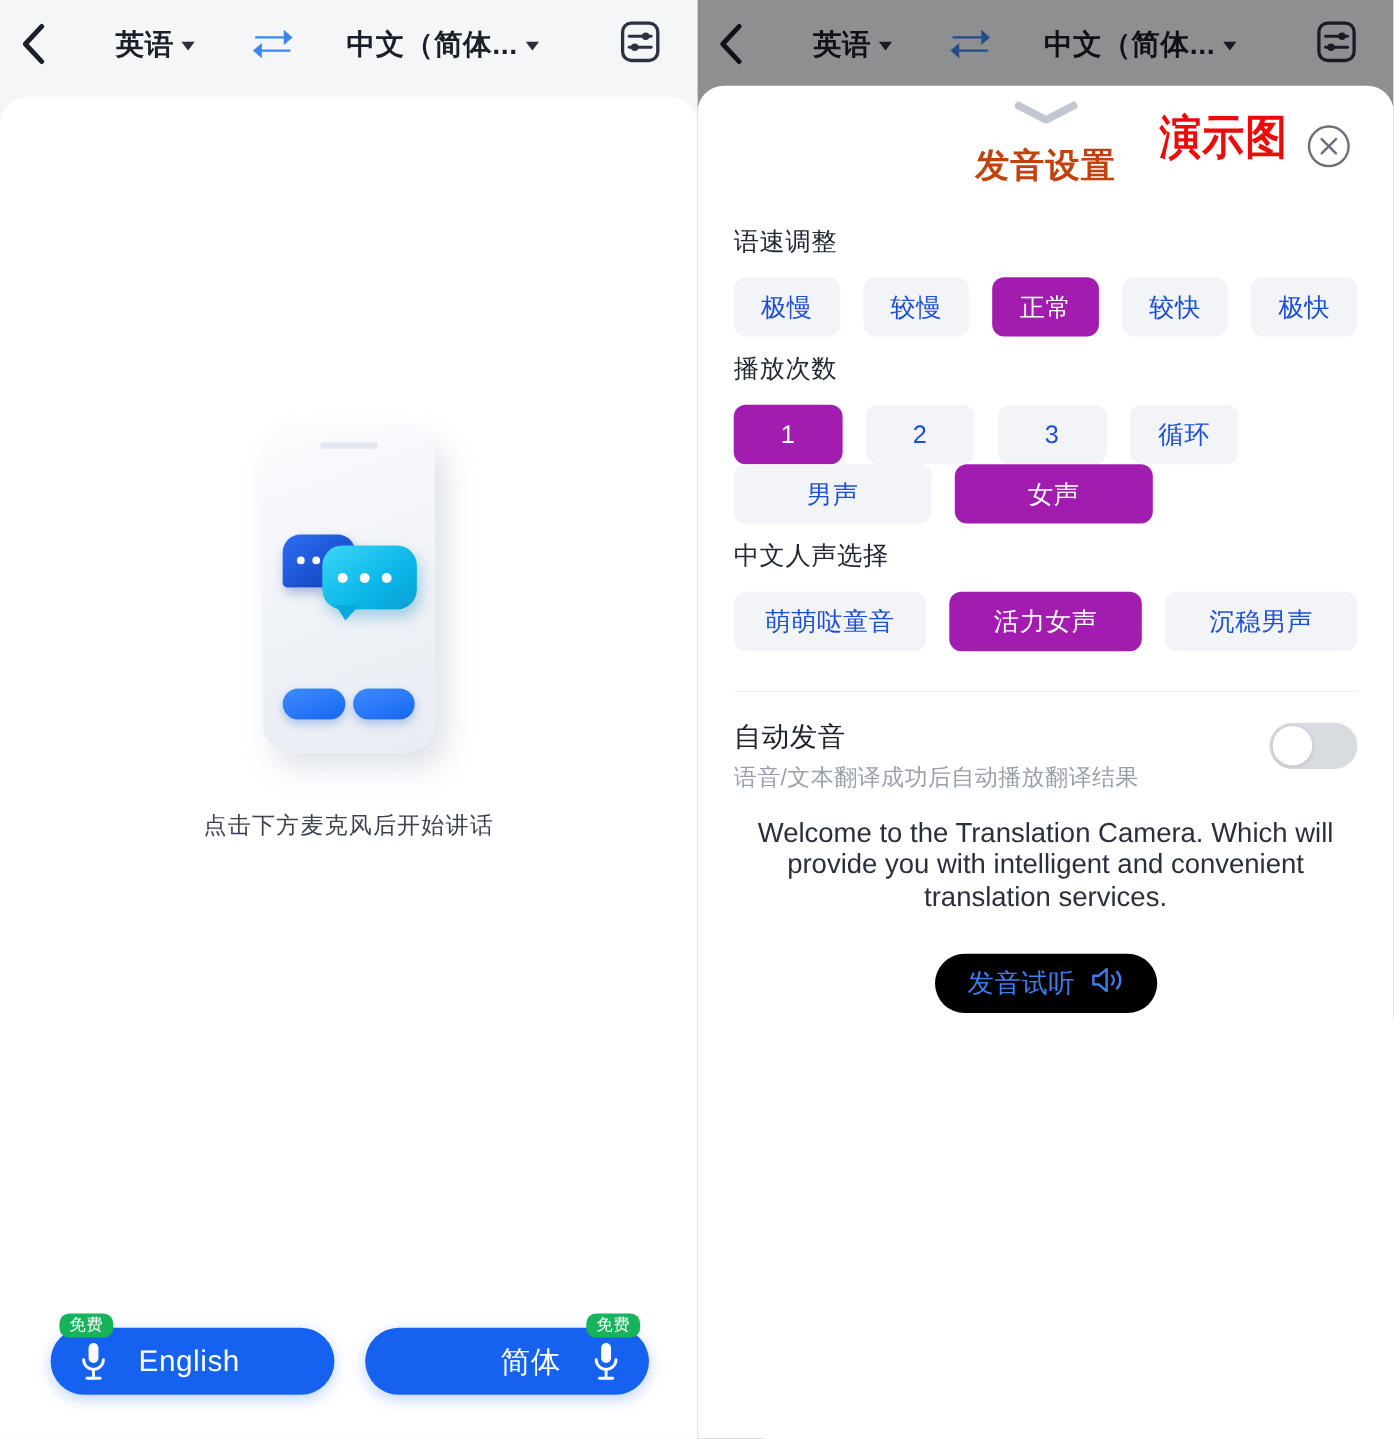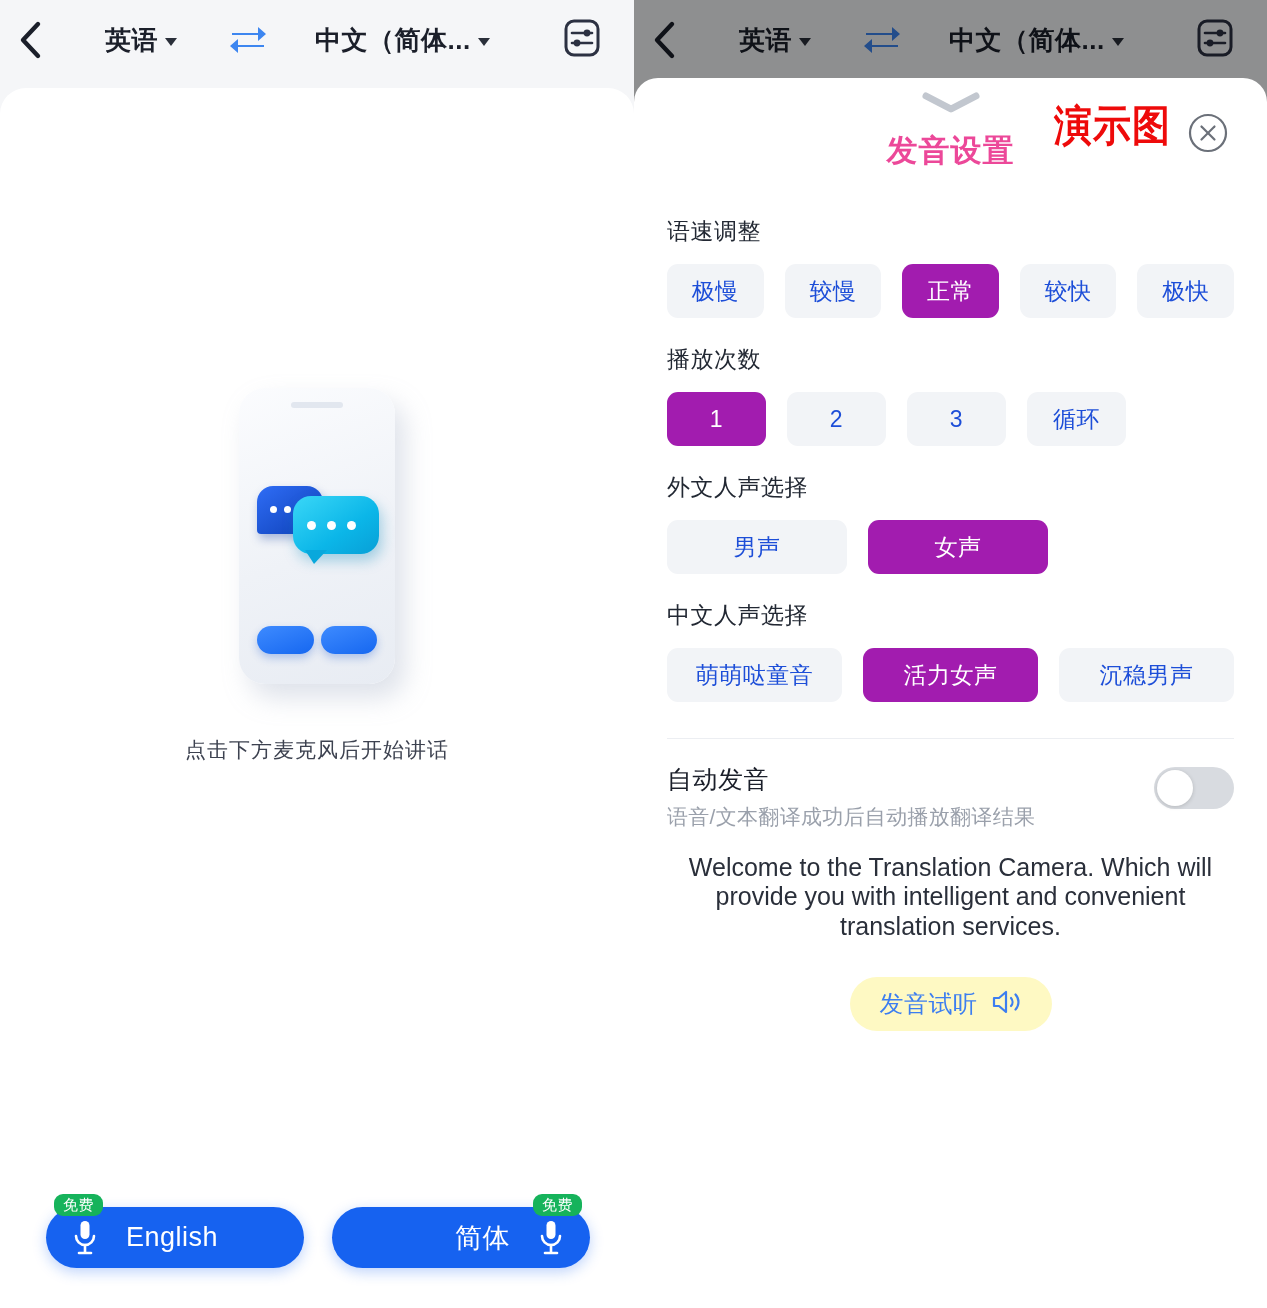--- a/index.html
+++ b/index.html
@@ -199,41 +199,41 @@
     position: absolute; top: 12px; left: 50%; transform: translateX(-50%);
     width: 66px; height: 26px;
   }
   .sheet-title-row {
     position: relative;
     height: 112px;
     display: flex; align-items: flex-end; justify-content: center;
     padding-bottom: 18px;
   }
   .sheet-title {
-    font-size: 31px; font-weight: bold; color: #ec4899;
+    font-size: 31px; font-weight: bold; color: #c2410c;
     letter-spacing: 1px;
   }
   .demo-watermark {
     position: absolute;
     left: 396px; top: 22px;
     font-size: 38px; font-weight: bold;
     color: #ee0a0a;
     letter-spacing: 1px;
     transform: scaleY(1.12);
   }
   .close-btn {
     position: absolute; right: 14px; top: 34px;
     width: 42px; height: 42px;
     cursor: pointer;
   }
 
   .group { padding: 0 9px; }
   .group-title {
     font-size: 23px; color: #222833;
-    margin-top: 26px; margin-bottom: 17px;
+    margin-top: 14px; margin-bottom: 17px;
     letter-spacing: .5px;
   }
   .chip-row { display: flex; gap: 21px; }
   .chip {
     height: 54px;
     border-radius: 11px;
     background: #f2f4f7;
     color: #1d4ed8;
     font-size: 23px;
     display: flex; align-items: center; justify-content: center;
@@ -272,21 +272,21 @@
   .sample-text {
     margin-top: 22px;
     text-align: center;
     font-size: 25px;
     line-height: 1.17;
     color: #2a2f3a;
     padding: 0 22px;
   }
   .preview-wrap { display: flex; justify-content: center; margin-top: 36px; }
   .preview-btn {
-    background: #fef9c3;
+    background: #000000;
     border-radius: 27px;
     height: 54px;
     padding: 0 30px;
     display: flex; align-items: center; gap: 12px;
     cursor: pointer;
   }
   .preview-label { font-size: 24px; color: #3c7ef0; letter-spacing: .5px; }
 </style>
 </head>
 <body>
@@ -467,21 +467,20 @@
         <div class="group-title">播放次数</div>
         <div class="chip-row row-4">
           <div class="chip active">1</div>
           <div class="chip">2</div>
           <div class="chip">3</div>
           <div class="chip">循环</div>
         </div>
       </div>
 
       <div class="group">
-        <div class="group-title">外文人声选择</div>
         <div class="chip-row row-2">
           <div class="chip">男声</div>
           <div class="chip active">女声</div>
         </div>
       </div>
 
       <div class="group">
         <div class="group-title">中文人声选择</div>
         <div class="chip-row row-3">
           <div class="chip">萌萌哒童音</div>

